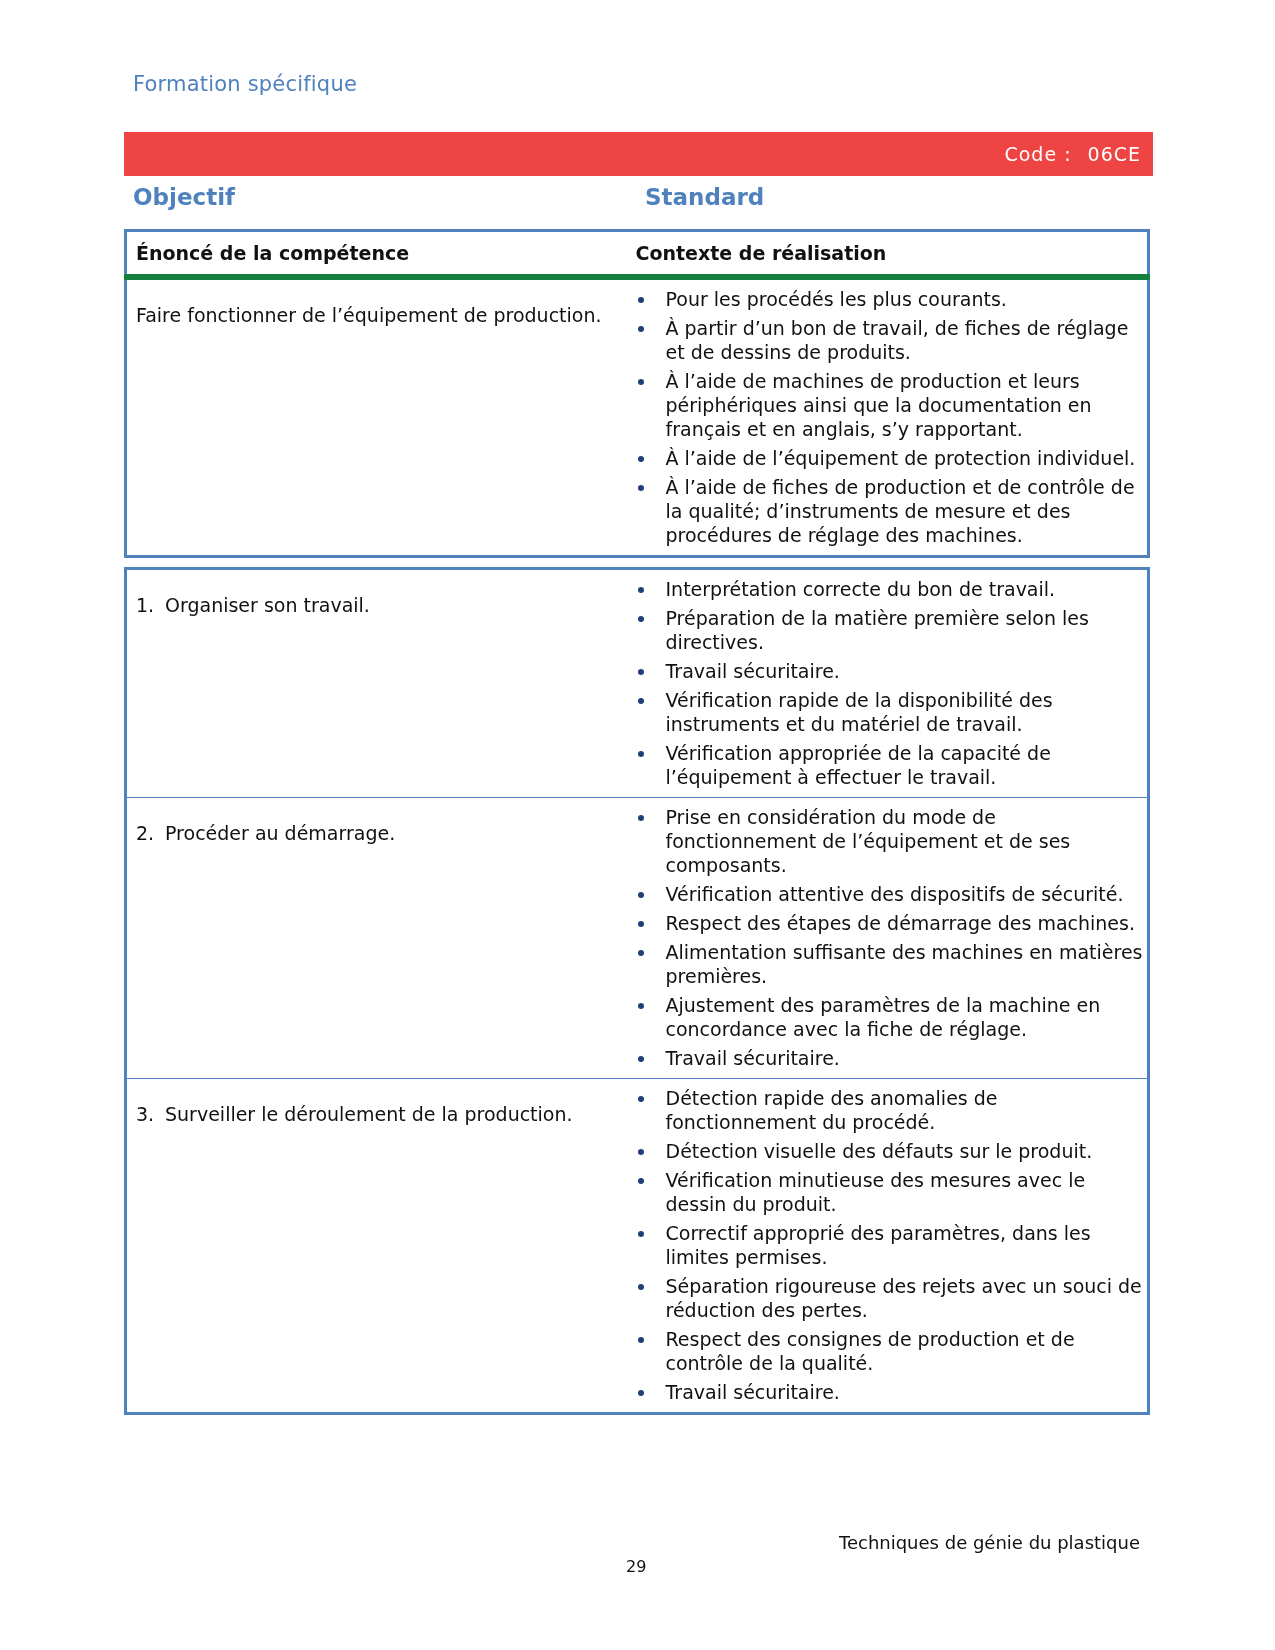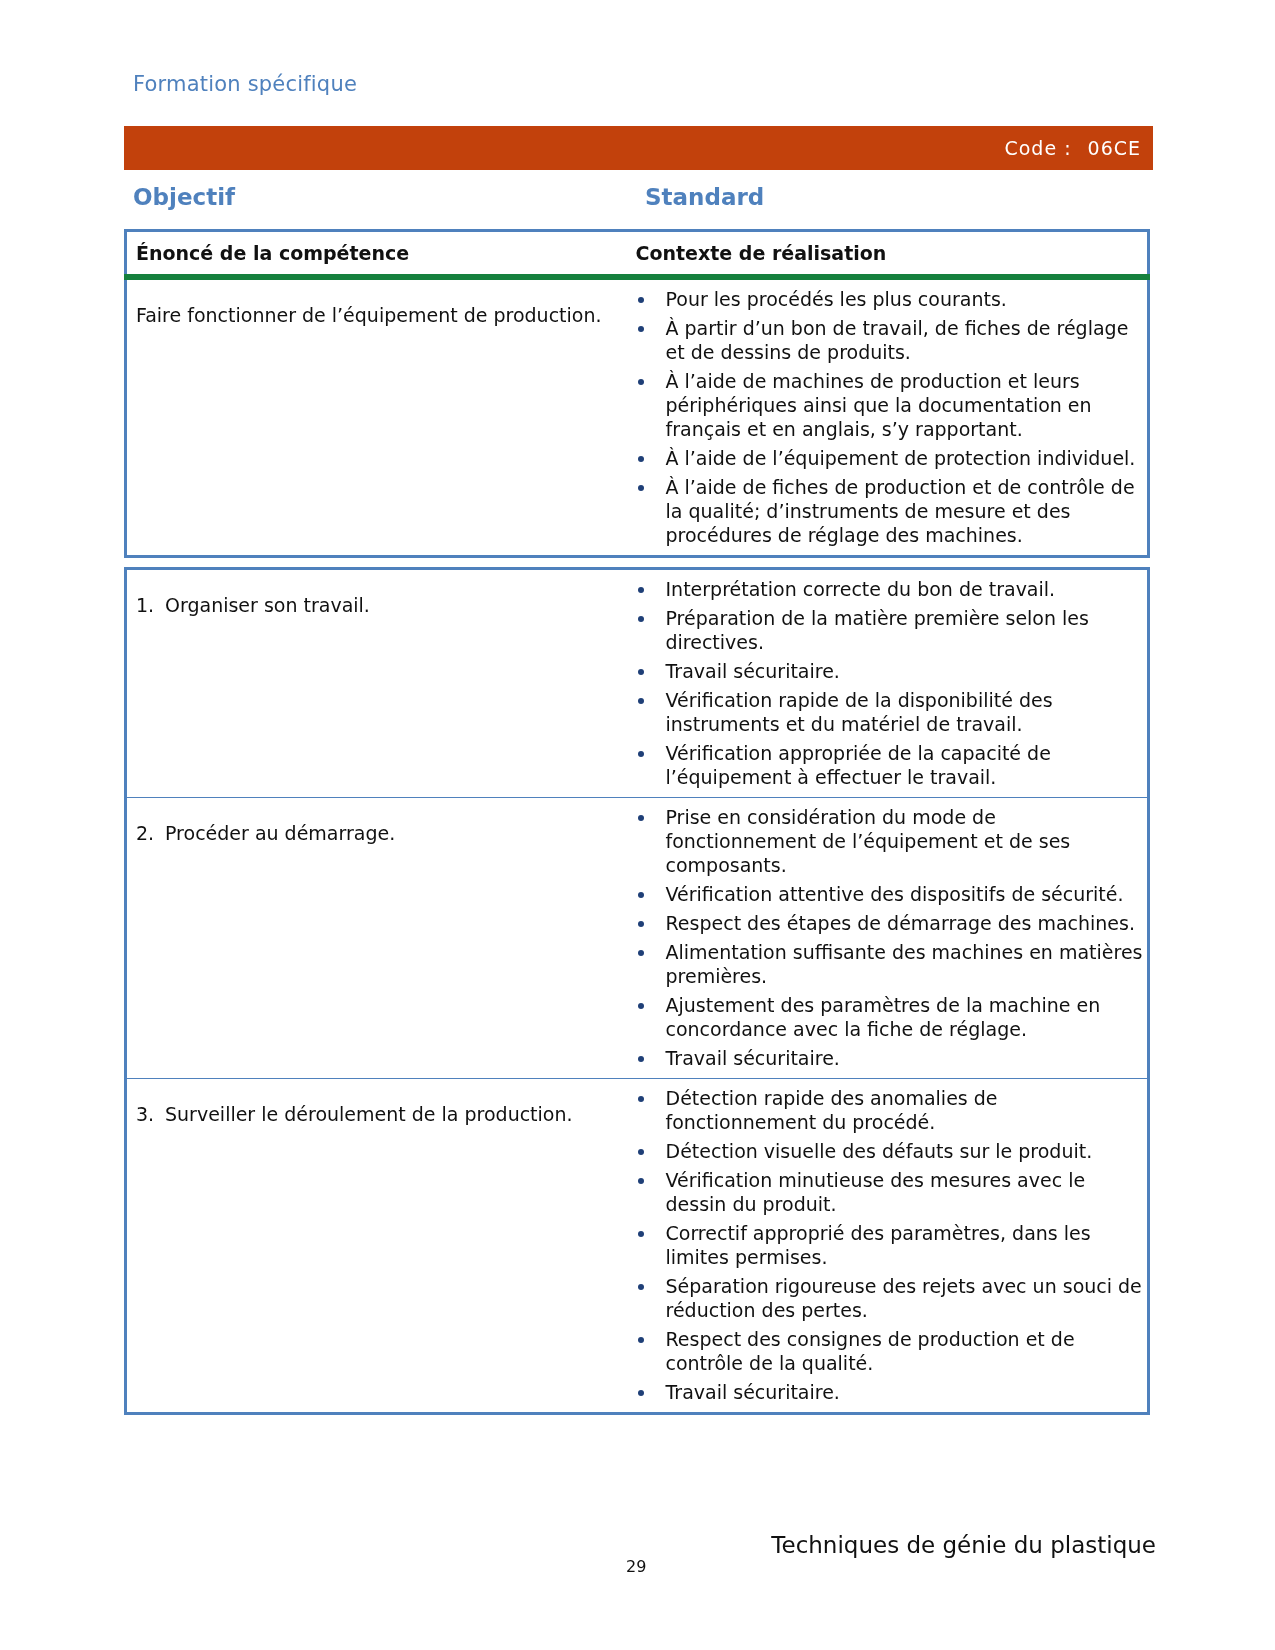--- a/index.html
+++ b/index.html
@@ -3,22 +3,22 @@
 <meta charset="utf-8">
 <style>
   * { box-sizing: border-box; margin: 0; padding: 0; }
   html, body { width: 1275px; height: 1650px; background: #ffffff; }
   body { position: relative; font-family: "DejaVu Sans", sans-serif; color: #111; }
   .section-title {
     position: absolute; left: 133px; top: 72px;
     font-size: 21px; color: #4f81bd; letter-spacing: 0.2px;
   }
   .code-bar {
-    position: absolute; left: 124px; top: 126px; width: 1029px; height: 44px;
-    background: #c2410c; color: #ffffff; font-size: 19px;
+    position: absolute; left: 124px; top: 132px; width: 1029px; height: 44px;
+    background: #ef4444; color: #ffffff; font-size: 19px;
     display: flex; align-items: center; justify-content: flex-end; padding-right: 12px;
     letter-spacing: 1px;
   }
   .code-bar .code-val { margin-left: 16px; }
   .col-head {
     position: absolute; top: 184px; font-size: 23px; font-weight: bold; color: #4f81bd;
   }
   .col-head.left { left: 133px; }
   .col-head.right { left: 645px; }
   table.box {
@@ -35,21 +35,21 @@
   table.box tr.row:last-child td { border-bottom: none; }
   table.box tr.row td.lcol { padding-top: 23px; }
   table.box tr.row td.rcol { padding-top: 7px; padding-bottom: 3px; }
   .num { display: inline-block; width: 29px; }
   ul.bullets { list-style: none; }
   ul.bullets li { position: relative; padding-left: 30px; margin-bottom: 5px; padding-right: 2px; }
   ul.bullets li::before {
     content: ""; position: absolute; left: 2px; top: 10px;
     width: 6px; height: 6px; border-radius: 50%; background: #1f3f77;
   }
-  .footer-title { position: absolute; right: 119px; top: 1532px; font-size: 23px; }
+  .footer-title { position: absolute; right: 135px; top: 1532px; font-size: 18px; }
   .page-num { position: absolute; left: 626px; top: 1557px; font-size: 16px; }
 </style>
 </head>
 <body>
 
 <div class="section-title">Formation spécifique</div>
 
 <div class="code-bar">
   <span>Code :</span>
   <span class="code-val">06CE</span>

